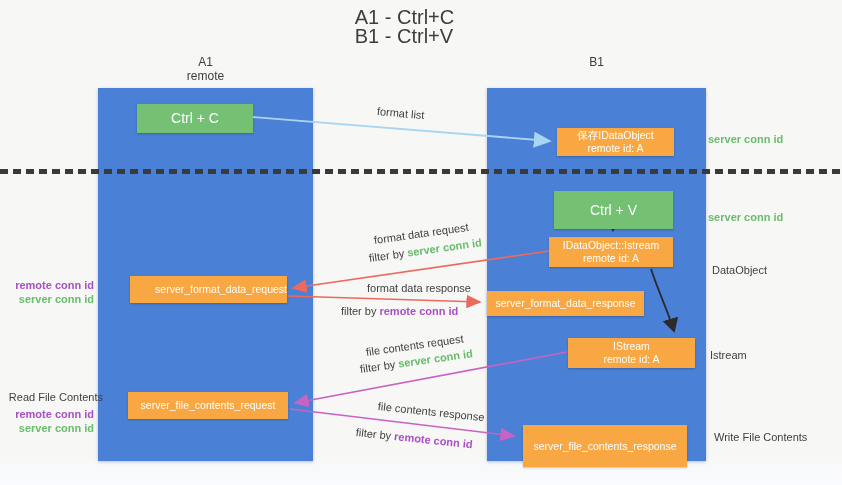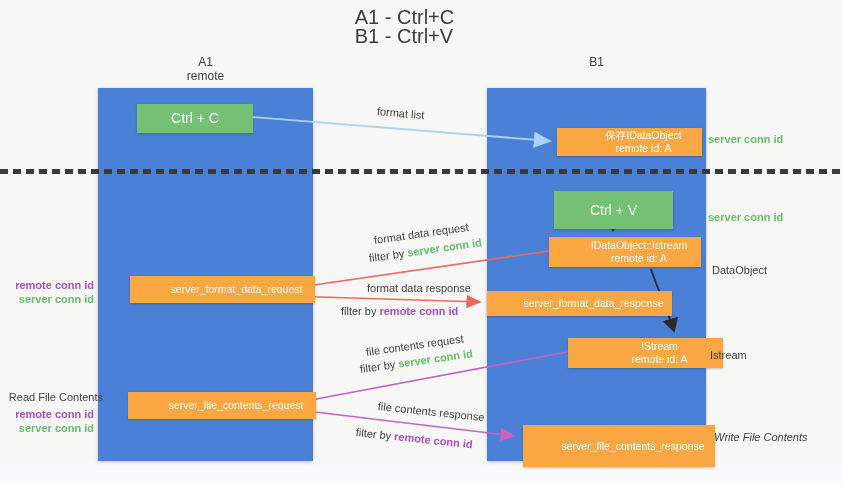--- a/index.html
+++ b/index.html
@@ -41,41 +41,41 @@
     z-index:4;
   }
   
   .node{
     position:absolute;z-index:3;
     display:flex;flex-direction:column;align-items:center;justify-content:center;
     color:#fff;font-size:14px;line-height:13px;text-align:center;
     box-shadow:0 1px 2px rgba(0,0,0,.22);
   }
   .node.green{background:#74c174;}
-  .node.orange{background:#f8a743;font-size:10.5px;padding-left:28px;}
+  .node.orange{background:#f8a743;font-size:10.5px;}
   #box-ctrl-c{left:137px;top:104px;width:116px;height:29px;}
   #box-save{left:557px;top:128px;width:117px;height:28px;}
   #box-ctrl-v{left:554px;top:181px;width:119px;height:38px;margin-top:10px;}
   #box-getdata{left:549px;top:237px;width:124px;height:30px;}
-  #box-format-req{left:130px;top:276px;width:157px;height:27px;}
+  #box-format-req{left:130px;top:276px;width:157px;height:27px;align-items:flex-end;}
   #box-format-resp{left:487px;top:291px;width:157px;height:25px;}
   #box-istream{left:568px;top:338px;width:127px;height:30px;}
   #box-file-req{left:128px;top:392px;width:160px;height:27px;}
   #box-file-resp{left:523px;top:425px;width:164px;height:42px;}
   
   .side-label{position:absolute;font-size:11px;color:#3f3f3f;white-space:nowrap;z-index:3;}
   .side-label.green{color:#68bd6c;font-weight:bold;}
   .side-label.stack{line-height:14px;text-align:right;font-weight:bold;}
   .side-label .remote{color:#a94fc6;display:block;}
   .side-label .server{color:#68bd6c;display:block;}
   #lbl-server-conn-1{left:708px;top:133px;}
   #lbl-server-conn-2{left:708px;top:211px;}
   #lbl-dataobject{left:712px;top:245px;margin-top:19px;}
   #lbl-istream{left:710px;top:349px;}
-  #lbl-write-file{left:714px;top:431px;font-style:italic;}
+  #lbl-write-file{left:714px;top:431px;}
   #lbl-left-group1{left:8px;top:278px;width:86px;}
   #lbl-read-file{left:0px;top:391px;width:103px;text-align:right;}
   #lbl-left-group2{left:8px;top:407px;width:86px;}
   
   .arrow-label{
     position:absolute;font-size:11px;color:#3f3f3f;white-space:nowrap;z-index:5;
     transform-origin:left center;
   }
   .arrow-label .fval{padding-left:3px;font-weight:bold;}
   .arrow-label .fval.green{color:#68bd6c;}

